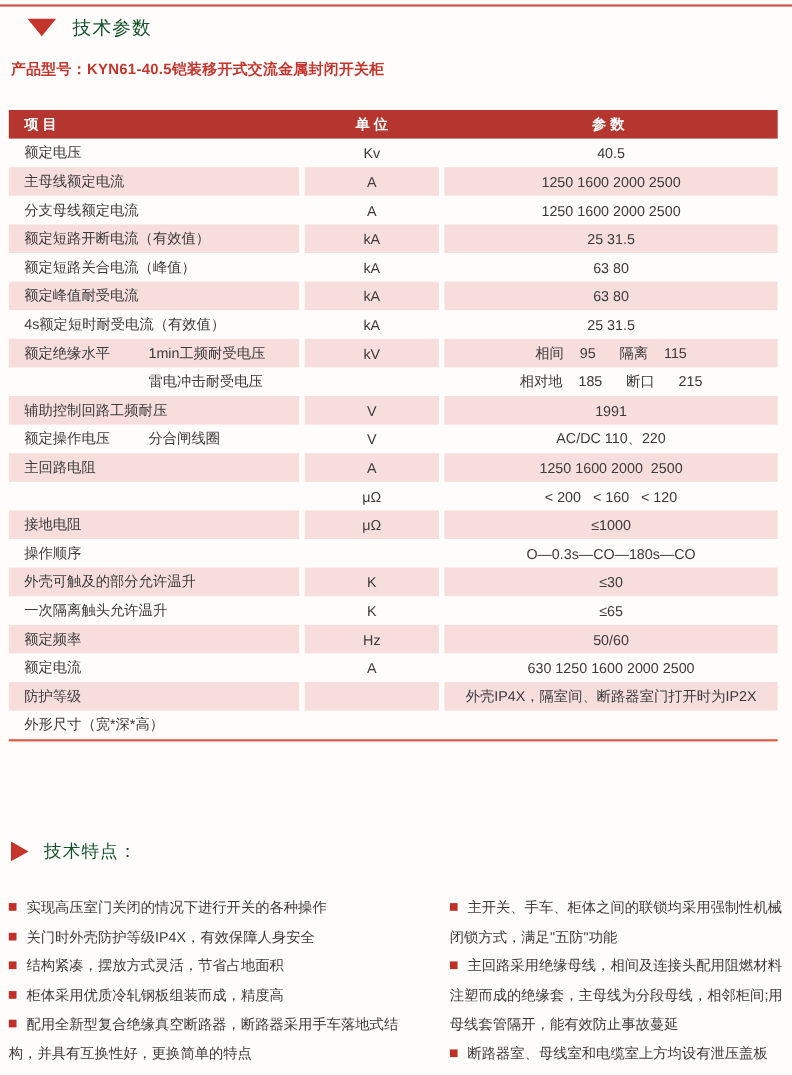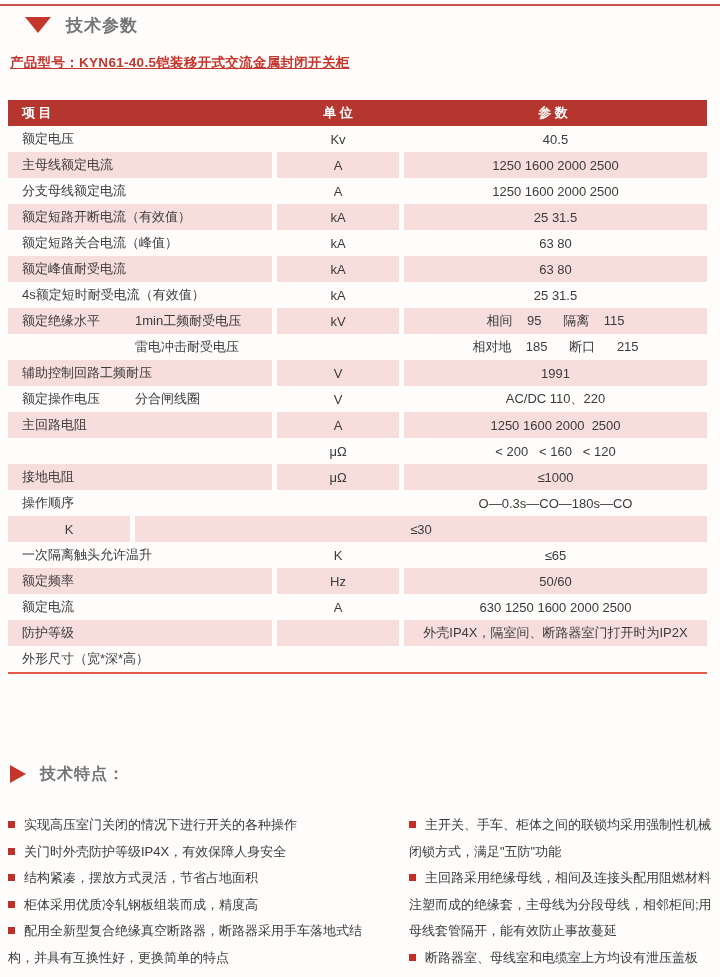--- a/index.html
+++ b/index.html
@@ -15,22 +15,22 @@
     width:720px;height:977px;
     background:#fffdfc;
     font-family:"Liberation Sans","DejaVu Sans",sans-serif;
     color:var(--ink);
     overflow:hidden;
   }
   .top-rule{height:2px;background:var(--accent);margin-top:4px;opacity:.85;}
   .sec-head{display:flex;align-items:center;margin:7px 0 0 25px;height:24px;}
   .tri-down{width:0;height:0;border-left:13px solid transparent;border-right:13px solid transparent;border-top:16px solid var(--accent);margin-right:15px;}
   .tri-right{width:0;height:0;border-top:9px solid transparent;border-bottom:9px solid transparent;border-left:16px solid var(--accent);margin-right:14px;}
-  .sec-title{font-size:17px;font-weight:bold;color:#737373;letter-spacing:1px;}
-  .product-model{margin:17px 0 0 10px;color:var(--accent);font-size:13.5px;font-weight:bold;letter-spacing:.3px;text-decoration:underline;}
+  .sec-title{font-size:17px;font-weight:normal;color:#14532d;letter-spacing:1px;}
+  .product-model{margin:17px 0 0 10px;color:var(--accent);font-size:13.5px;font-weight:bold;letter-spacing:.3px;}
 
   .spec-table{margin:21px 0 0 8px;width:699px;}
   .thead{display:flex;align-items:center;background:var(--thead-bg);height:26px;color:#fff;font-size:13px;font-weight:bold;margin-top:28px;}
   .th-item{width:269px;padding-left:14px;}
   .th-unit{width:122px;text-align:center;}
   .th-value{flex:1;text-align:center;}
   .trow{display:flex;height:26px;margin-top:0;}
   .trow .cell{display:flex;align-items:center;font-size:13px;}
   .trow.pink .cell{background:var(--pink);}
   .c-item{width:264px;padding-left:14px;margin-right:5px;}
@@ -172,20 +172,23 @@
           <div class="cell c-value">≤1000</div>
         </div>
         <div class="trow white">
           <div class="cell c-item">
             <span class="item-main">操作顺序</span>
           </div>
           <div class="cell c-unit"></div>
           <div class="cell c-value">O—0.3s—CO—180s—CO</div>
         </div>
         <div class="trow pink">
+          <div class="cell c-item">
+            <span class="item-main">外壳可触及的部分允许温升</span>
+          </div>
           <div class="cell c-unit">K</div>
           <div class="cell c-value">≤30</div>
         </div>
         <div class="trow white">
           <div class="cell c-item">
             <span class="item-main">一次隔离触头允许温升</span>
           </div>
           <div class="cell c-unit">K</div>
           <div class="cell c-value">≤65</div>
         </div>

